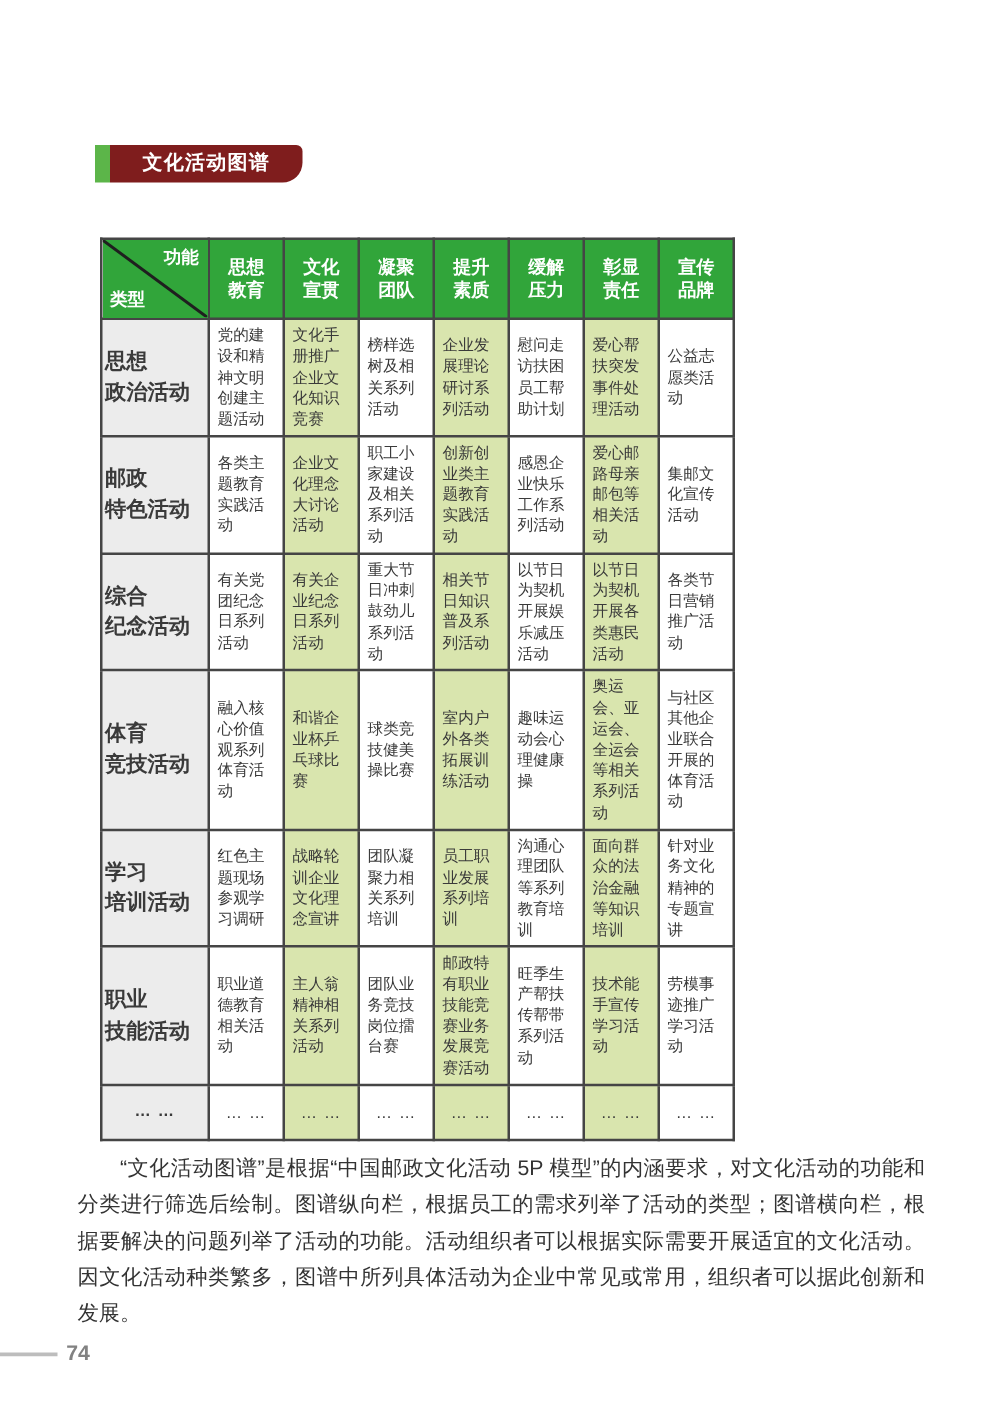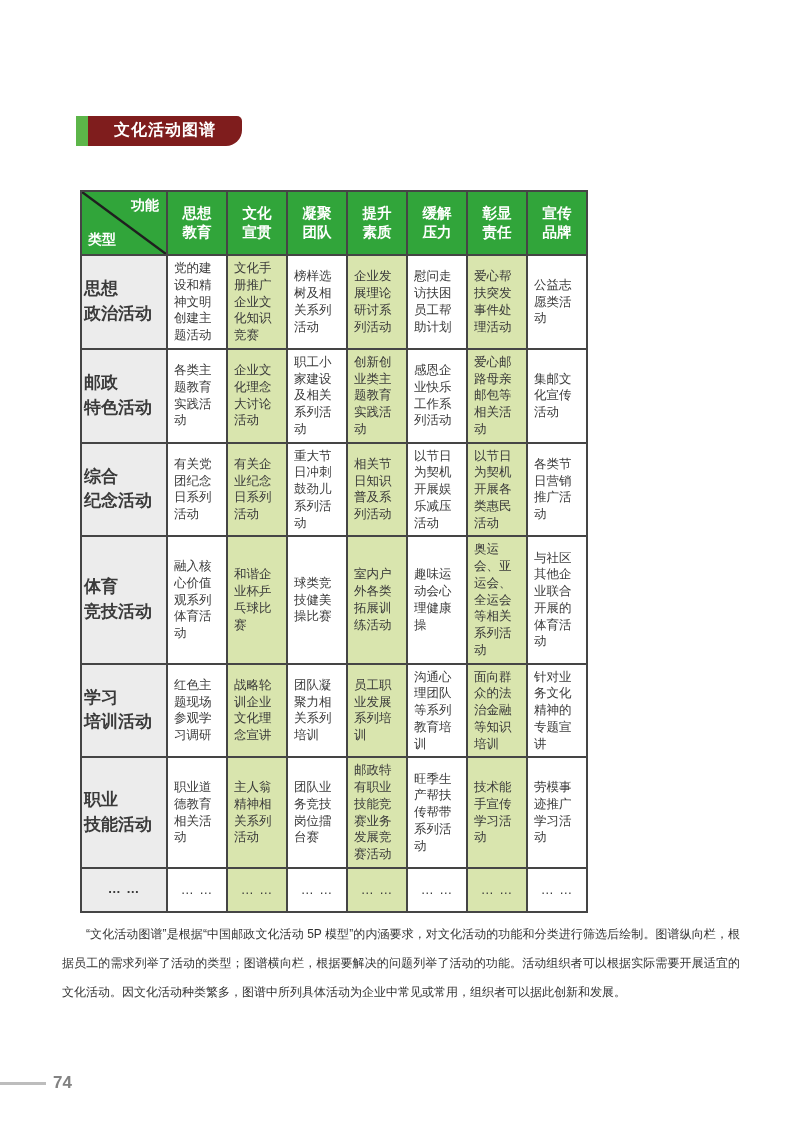--- a/index.html
+++ b/index.html
@@ -53,21 +53,21 @@
     background: #ffffff; vertical-align: middle;
     padding: 4px 6px; line-height: 1.34; text-align: left;
     color: #3a3a3a;
   }
   tbody td.hl { background: #d9e5ae; }
   tbody tr.dots-row td, tbody tr.dots-row th { text-align: center; font-size: 13px; letter-spacing: 1px; }
 
   
   .description {
     position: absolute; left: 62px; top: 920px; width: 678px;
-    font-size: 12px; line-height: 29px; text-align: justify;
+    font-size: 17px; line-height: 29px; text-align: justify;
     text-indent: 2em; color: #333333;
   }
 
   
   .footer-rule { position: absolute; left: 0; top: 1082px; width: 46px; height: 3px; background: #bdbdbd; }
   .page-number { position: absolute; left: 53px; top: 1073px; font-size: 17px; color: #828282; font-weight: bold; }
 </style>
 </head>
 <body>
 

